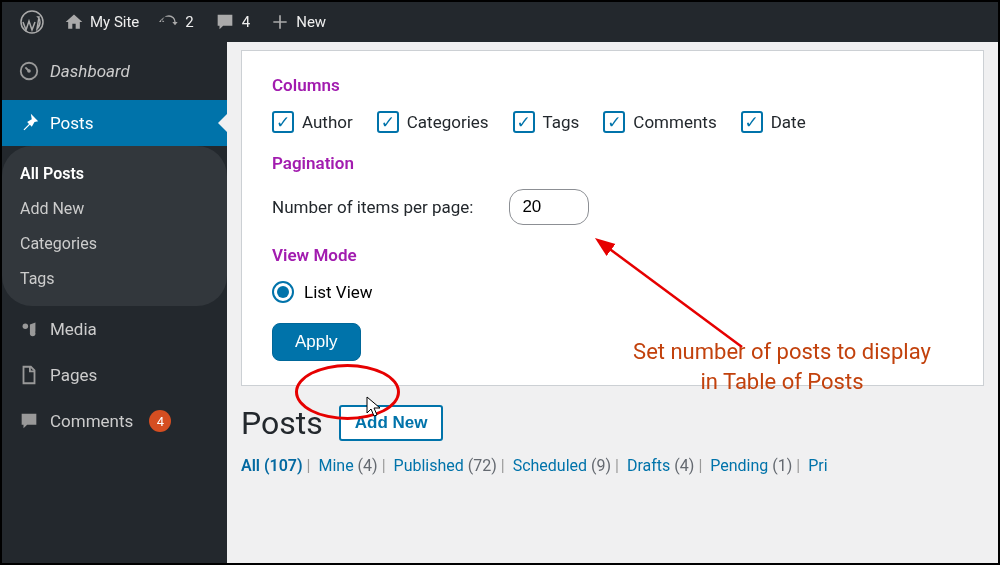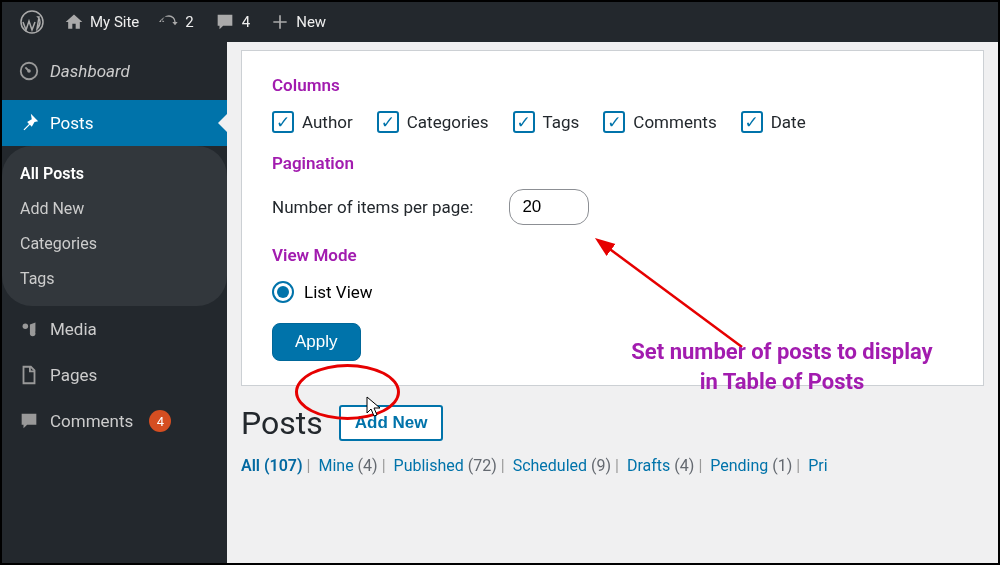--- a/index.html
+++ b/index.html
@@ -25,21 +25,21 @@
     .chkbox { width: 22px; height: 22px; border: 2px solid #0073aa; border-radius: 3px; display: flex; align-items: center; justify-content: center; color: #0073aa; }
     .num-input { border: 1px solid #8c8f94; border-radius: 14px; padding: 7px 12px; font-size: 17px; width: 80px; margin-left: 12px; }
     .radio-row { display: flex; gap: 28px; }
     .radio-item { display: flex; align-items: center; gap: 10px; font-size: 17px; cursor: pointer; }
     .radio-circle { width: 22px; height: 22px; border: 2px solid #8c8f94; border-radius: 50%; display: flex; align-items: center; justify-content: center; }
     .radio-circle.checked { border-color: #0073aa; }
     .radio-circle.checked::after { content: ''; width: 12px; height: 12px; background: #0073aa; border-radius: 50%; }
     .apply-btn { background: #0073aa; color: #fff; border: 1px solid #006799; padding: 8px 22px; font-size: 17px; border-radius: 8px; cursor: pointer; }
     
     .apply-circle { position: absolute; border: 3px solid #e60000; border-radius: 50%; width: 105px; height: 56px; pointer-events: none; }
-    .annotation { position: absolute; color: #a21caf; font-size: 22px; text-align: center; pointer-events: none; line-height: 1.35; font-weight: bold; }
+    .annotation { position: absolute; color: #c2410c; font-size: 22px; text-align: center; pointer-events: none; line-height: 1.35; }
     .arrow-svg { position: absolute; pointer-events: none; }
     .cursor-ptr { position: absolute; pointer-events: none; }
     
     .page-header { display: flex; align-items: center; gap: 16px; margin: 14px 14px 14px 14px; }
     .page-title { font-size: 32px; font-weight: 400; color: #23282d; }
     .add-new-btn { border: 2px solid #0073aa; color: #0073aa; background: #fff; padding: 6px 14px; font-size: 17px; font-weight: 600; border-radius: 3px; cursor: pointer; }
     .subsub { margin: 0 14px; font-size: 16px; color: #646970; }
     .subsub a { color: #0073aa; text-decoration: none; }
     .subsub .sep { color: #999; padding: 0 4px; }
     .subsub .current { color: #0369a1; font-weight: 600; }

